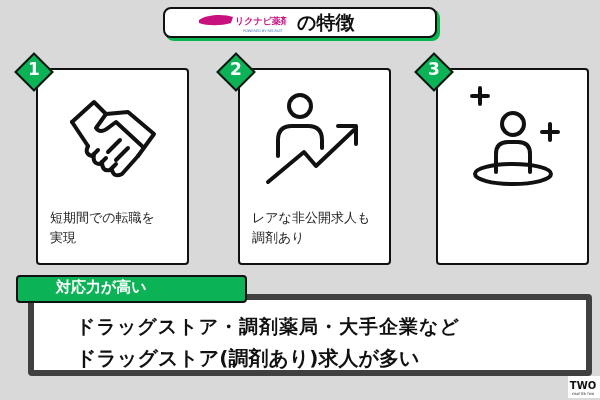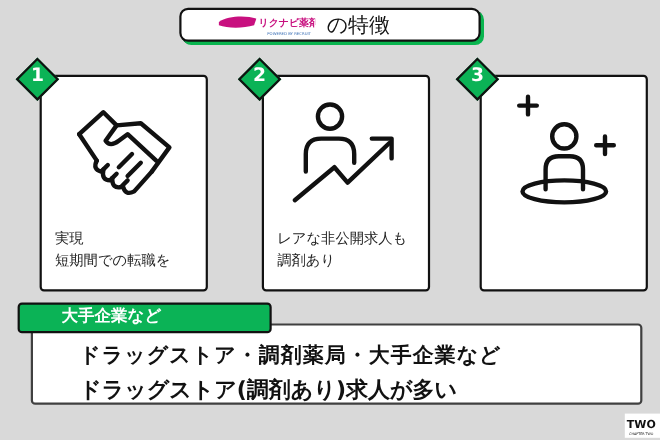--- a/index.html
+++ b/index.html
@@ -1,27 +1,27 @@
 <!DOCTYPE html>
 <html><head>
 <meta charset="utf-8">
 <style>
   html,body{margin:0;padding:0;}
   body{width:600px;height:400px;background:#d9d9d9;position:relative;overflow:hidden;
        font-family:"DejaVu Sans","Liberation Sans",sans-serif;color:#111;}
   .title-bar{position:absolute;left:163px;top:7px;width:270px;height:27px;background:#fff;
        border:2px solid #111;border-radius:8px;box-shadow:3px 3px 0 #09b54f, 2px 2px 0 #111;}
   .logo{position:absolute;left:32px;top:3px;width:90px;height:22px;}
-  .title-text{position:absolute;left:132px;top:1px;font-size:19px;font-weight:normal;color:#111;}
+  .title-text{position:absolute;left:132px;top:1px;font-size:19px;font-weight:bold;color:#111;}
   .card{position:absolute;top:68px;width:149px;height:193px;background:#fff;border:2px solid #111;border-radius:4px;}
   .badge{position:absolute;width:24px;height:24px;background:#0bb356;border:2px solid #111;transform:rotate(45deg);}
   .badge-num{position:absolute;width:40px;text-align:center;font-size:17px;font-weight:bold;color:#fff;}
   .card-icon{position:absolute;left:20px;top:14px;width:110px;height:110px;}
   .card-text{position:absolute;left:12px;top:138px;width:135px;font-size:13px;line-height:20px;color:#222;}
-  .rec-panel{position:absolute;left:28px;top:294px;width:252px;height:70px;background:#fff;border:2px solid #404040;border-radius:4px;width:552px;}
+  .rec-panel{position:absolute;left:28px;top:294px;width:252px;height:70px;background:#fff;border:6px solid #404040;border-radius:4px;width:552px;}
   .rec-tab{position:absolute;left:16px;top:275px;width:227px;height:24px;background:#0bb356;border:2px solid #111;border-radius:4px;}
   .rec-tab-text{position:absolute;left:38px;top:1px;font-size:15px;font-weight:bold;color:#fff;}
   .rec-line1{position:absolute;left:42px;top:14px;font-size:19px;font-weight:bold;color:#111;letter-spacing:1px;}
   .rec-line2{position:absolute;left:42px;top:45px;font-size:20px;font-weight:bold;color:#111;}
   .corner-logo{position:absolute;left:568px;top:376px;width:32px;height:22px;background:#fff;}
 </style>
 </head>
 <body>
 
 <div class="title-bar">
@@ -39,22 +39,22 @@
     <path d="M48 30 L38 44 Q42 50 50 44 L58 38 L84 62"></path>
     <path d="M14 38 L30 62"></path>
     <path d="M30 62 Q26 70 34 72 L40 66"></path>
     <path d="M36 70 Q34 80 42 80 L48 74"></path>
     <path d="M44 78 Q44 88 52 86 L58 80"></path>
     <path d="M54 86 Q56 94 64 90 L80 72"></path>
     <path d="M70 64 L58 76"></path>
     <path d="M62 56 L50 68"></path>
   </svg>
   <div class="card-text">
+    <div>短期間での転職を</div>
     <div>実現</div>
-    <div>短期間での転職を</div>
   </div>
 </div>
 <div class="badge" style="left:20px;top:58px;"></div>
 <span class="badge-num" style="left:14px;top:59px;">1</span>
 
 <div class="card" style="left:238px;">
   <svg class="card-icon" viewBox="0 0 110 110" fill="none" stroke="#111" stroke-width="4" stroke-linejoin="round" stroke-linecap="round">
     <circle cx="40" cy="22" r="11"></circle>
     <path d="M18 72 L18 56 Q18 42 32 42 L48 42 Q62 42 62 56 L62 64"></path>
     <path d="M8 98 L44 68 L56 82 L94 46"></path>
@@ -78,21 +78,21 @@
   </svg>
 </div>
 <div class="badge" style="left:420px;top:58px;"></div>
 <span class="badge-num" style="left:414px;top:59px;">3</span>
 
 <div class="rec-panel">
   <span class="rec-line1">ドラッグストア・調剤薬局・大手企業など</span>
   <span class="rec-line2">ドラッグストア(調剤あり)求人が多い</span>
 </div>
 <div class="rec-tab">
-  <span class="rec-tab-text">大手企業など</span>
+  <span class="rec-tab-text">対応力が高い</span>
 </div>
 
 <div class="corner-logo">
   <svg width="30" height="22" viewBox="0 0 30 22">
     <text x="15" y="13" text-anchor="middle" font-size="10" font-weight="bold" fill="#111" font-family="DejaVu Sans, sans-serif">TWO</text>
     <text x="15" y="19" text-anchor="middle" font-size="3" fill="#111" font-family="DejaVu Sans, sans-serif">CHAPTER TWO</text>
   </svg>
 </div>
 
 </body></html>

